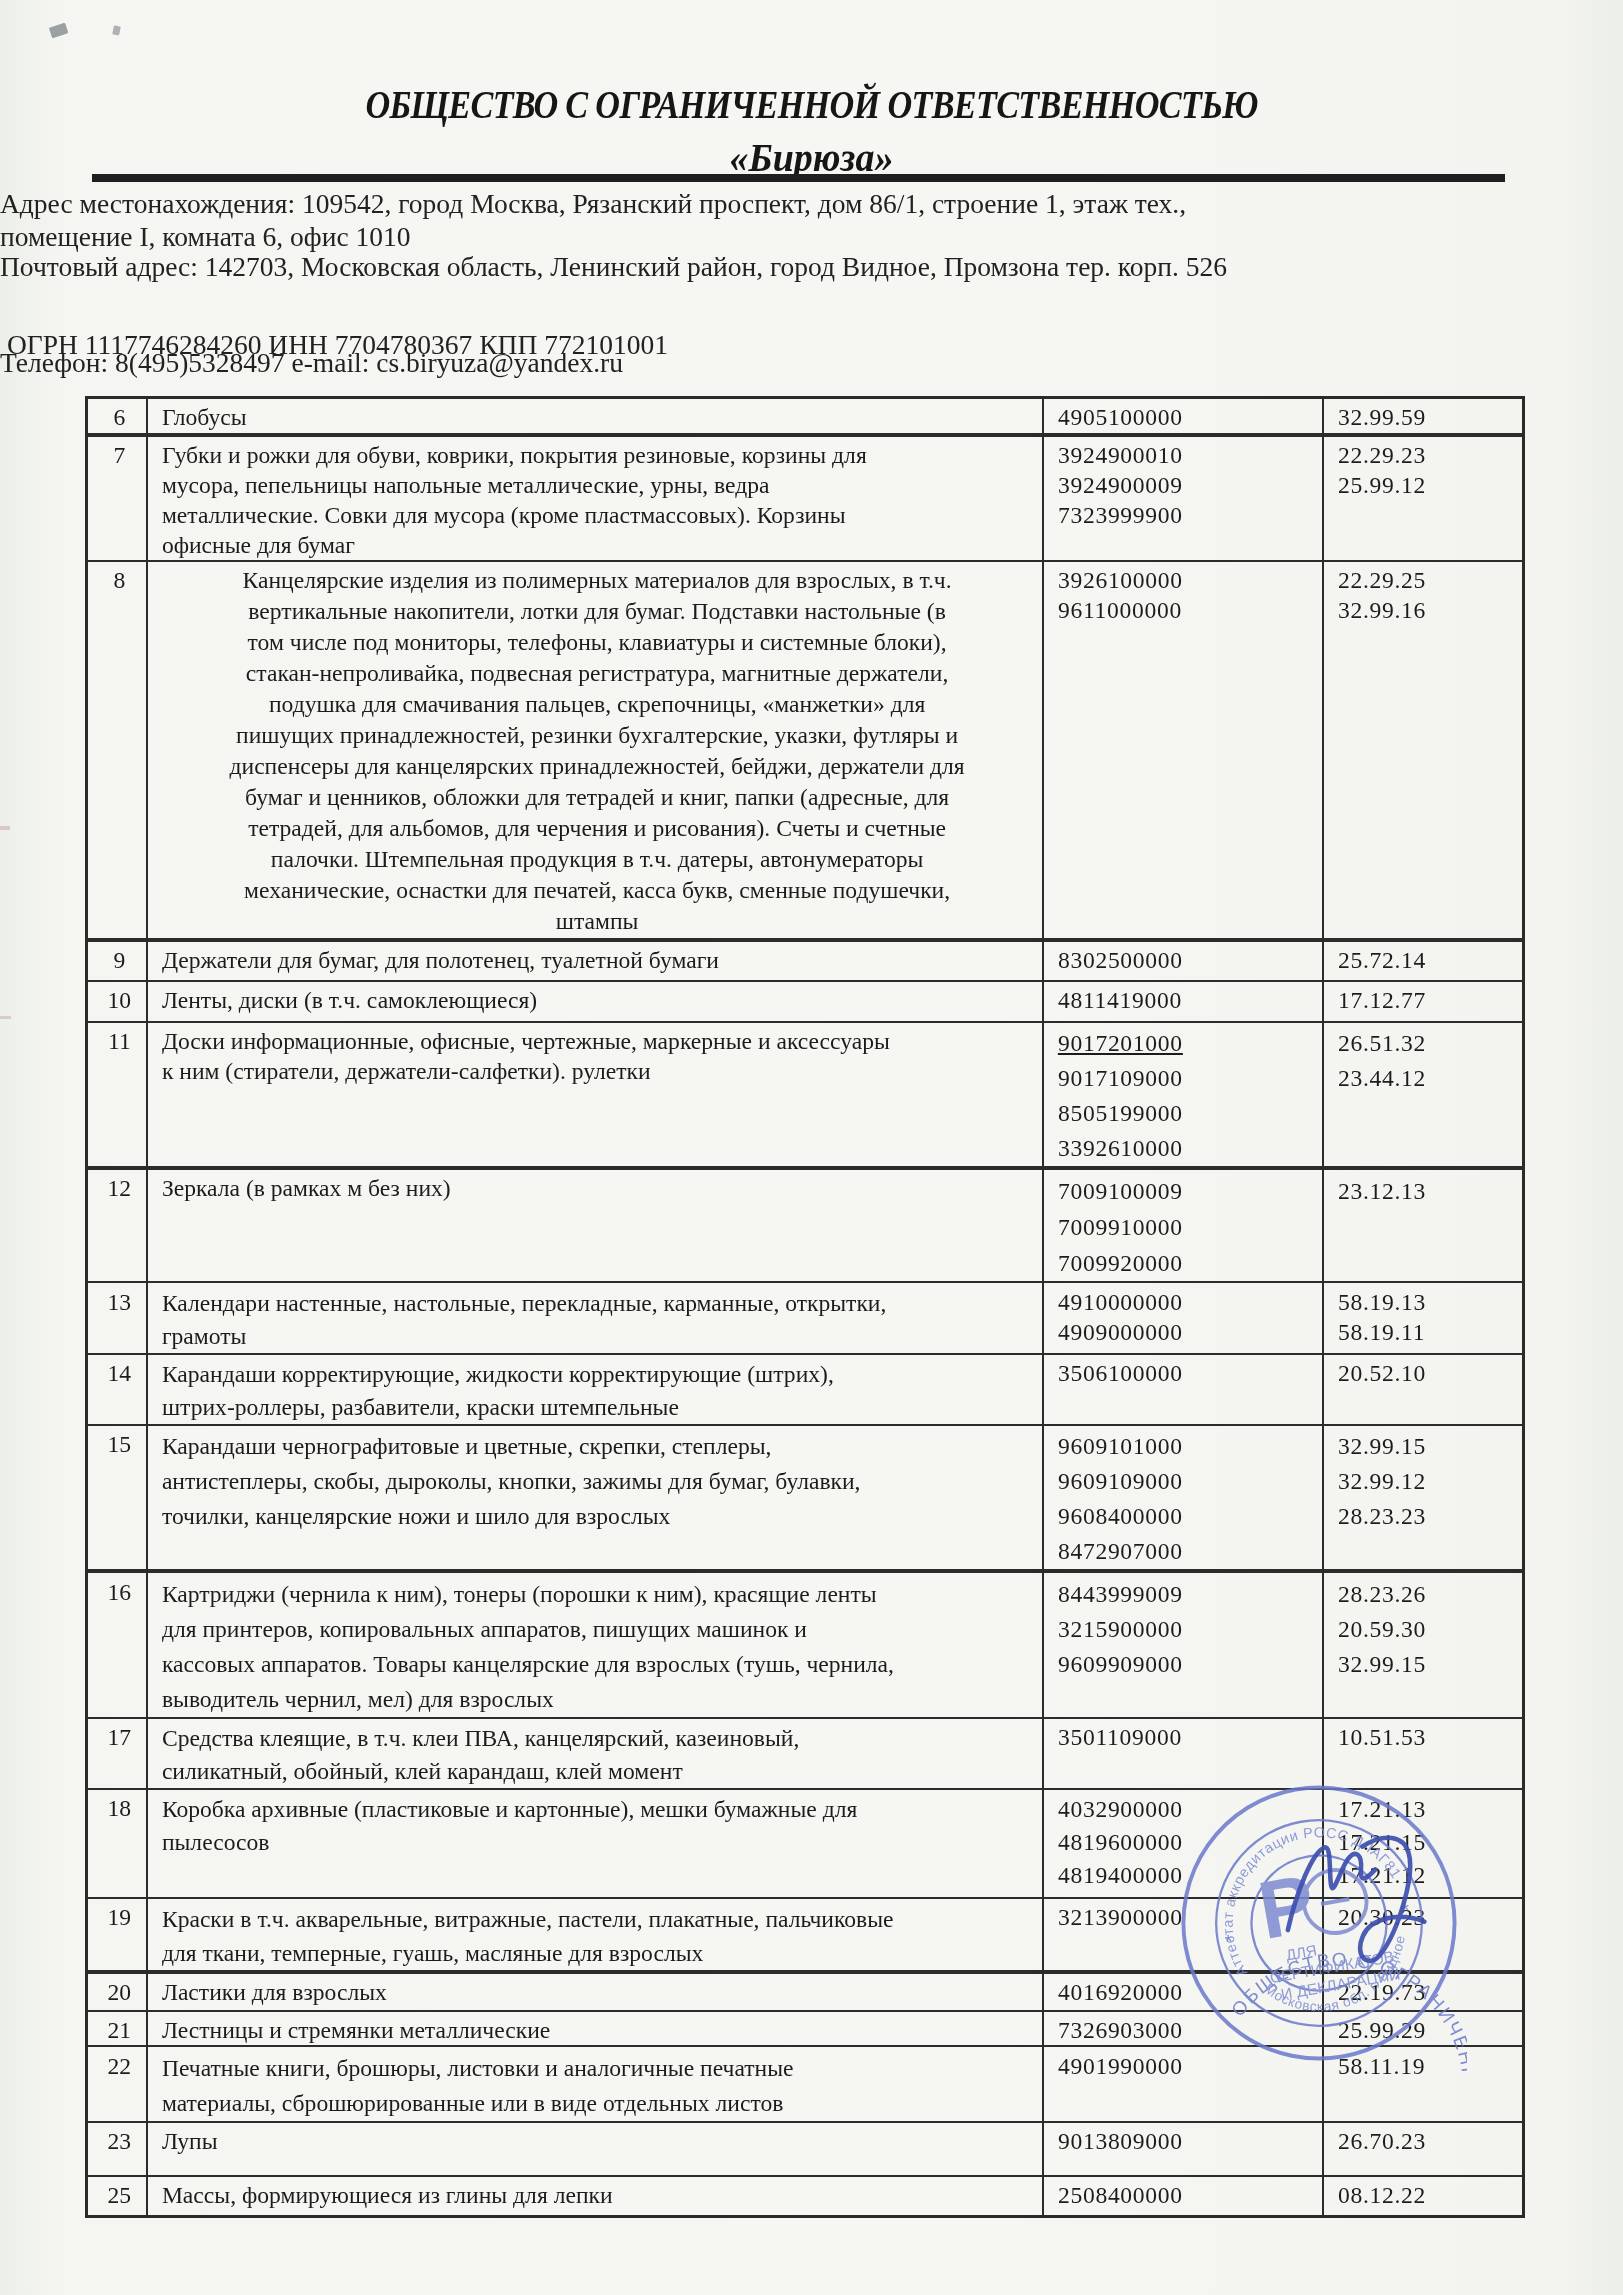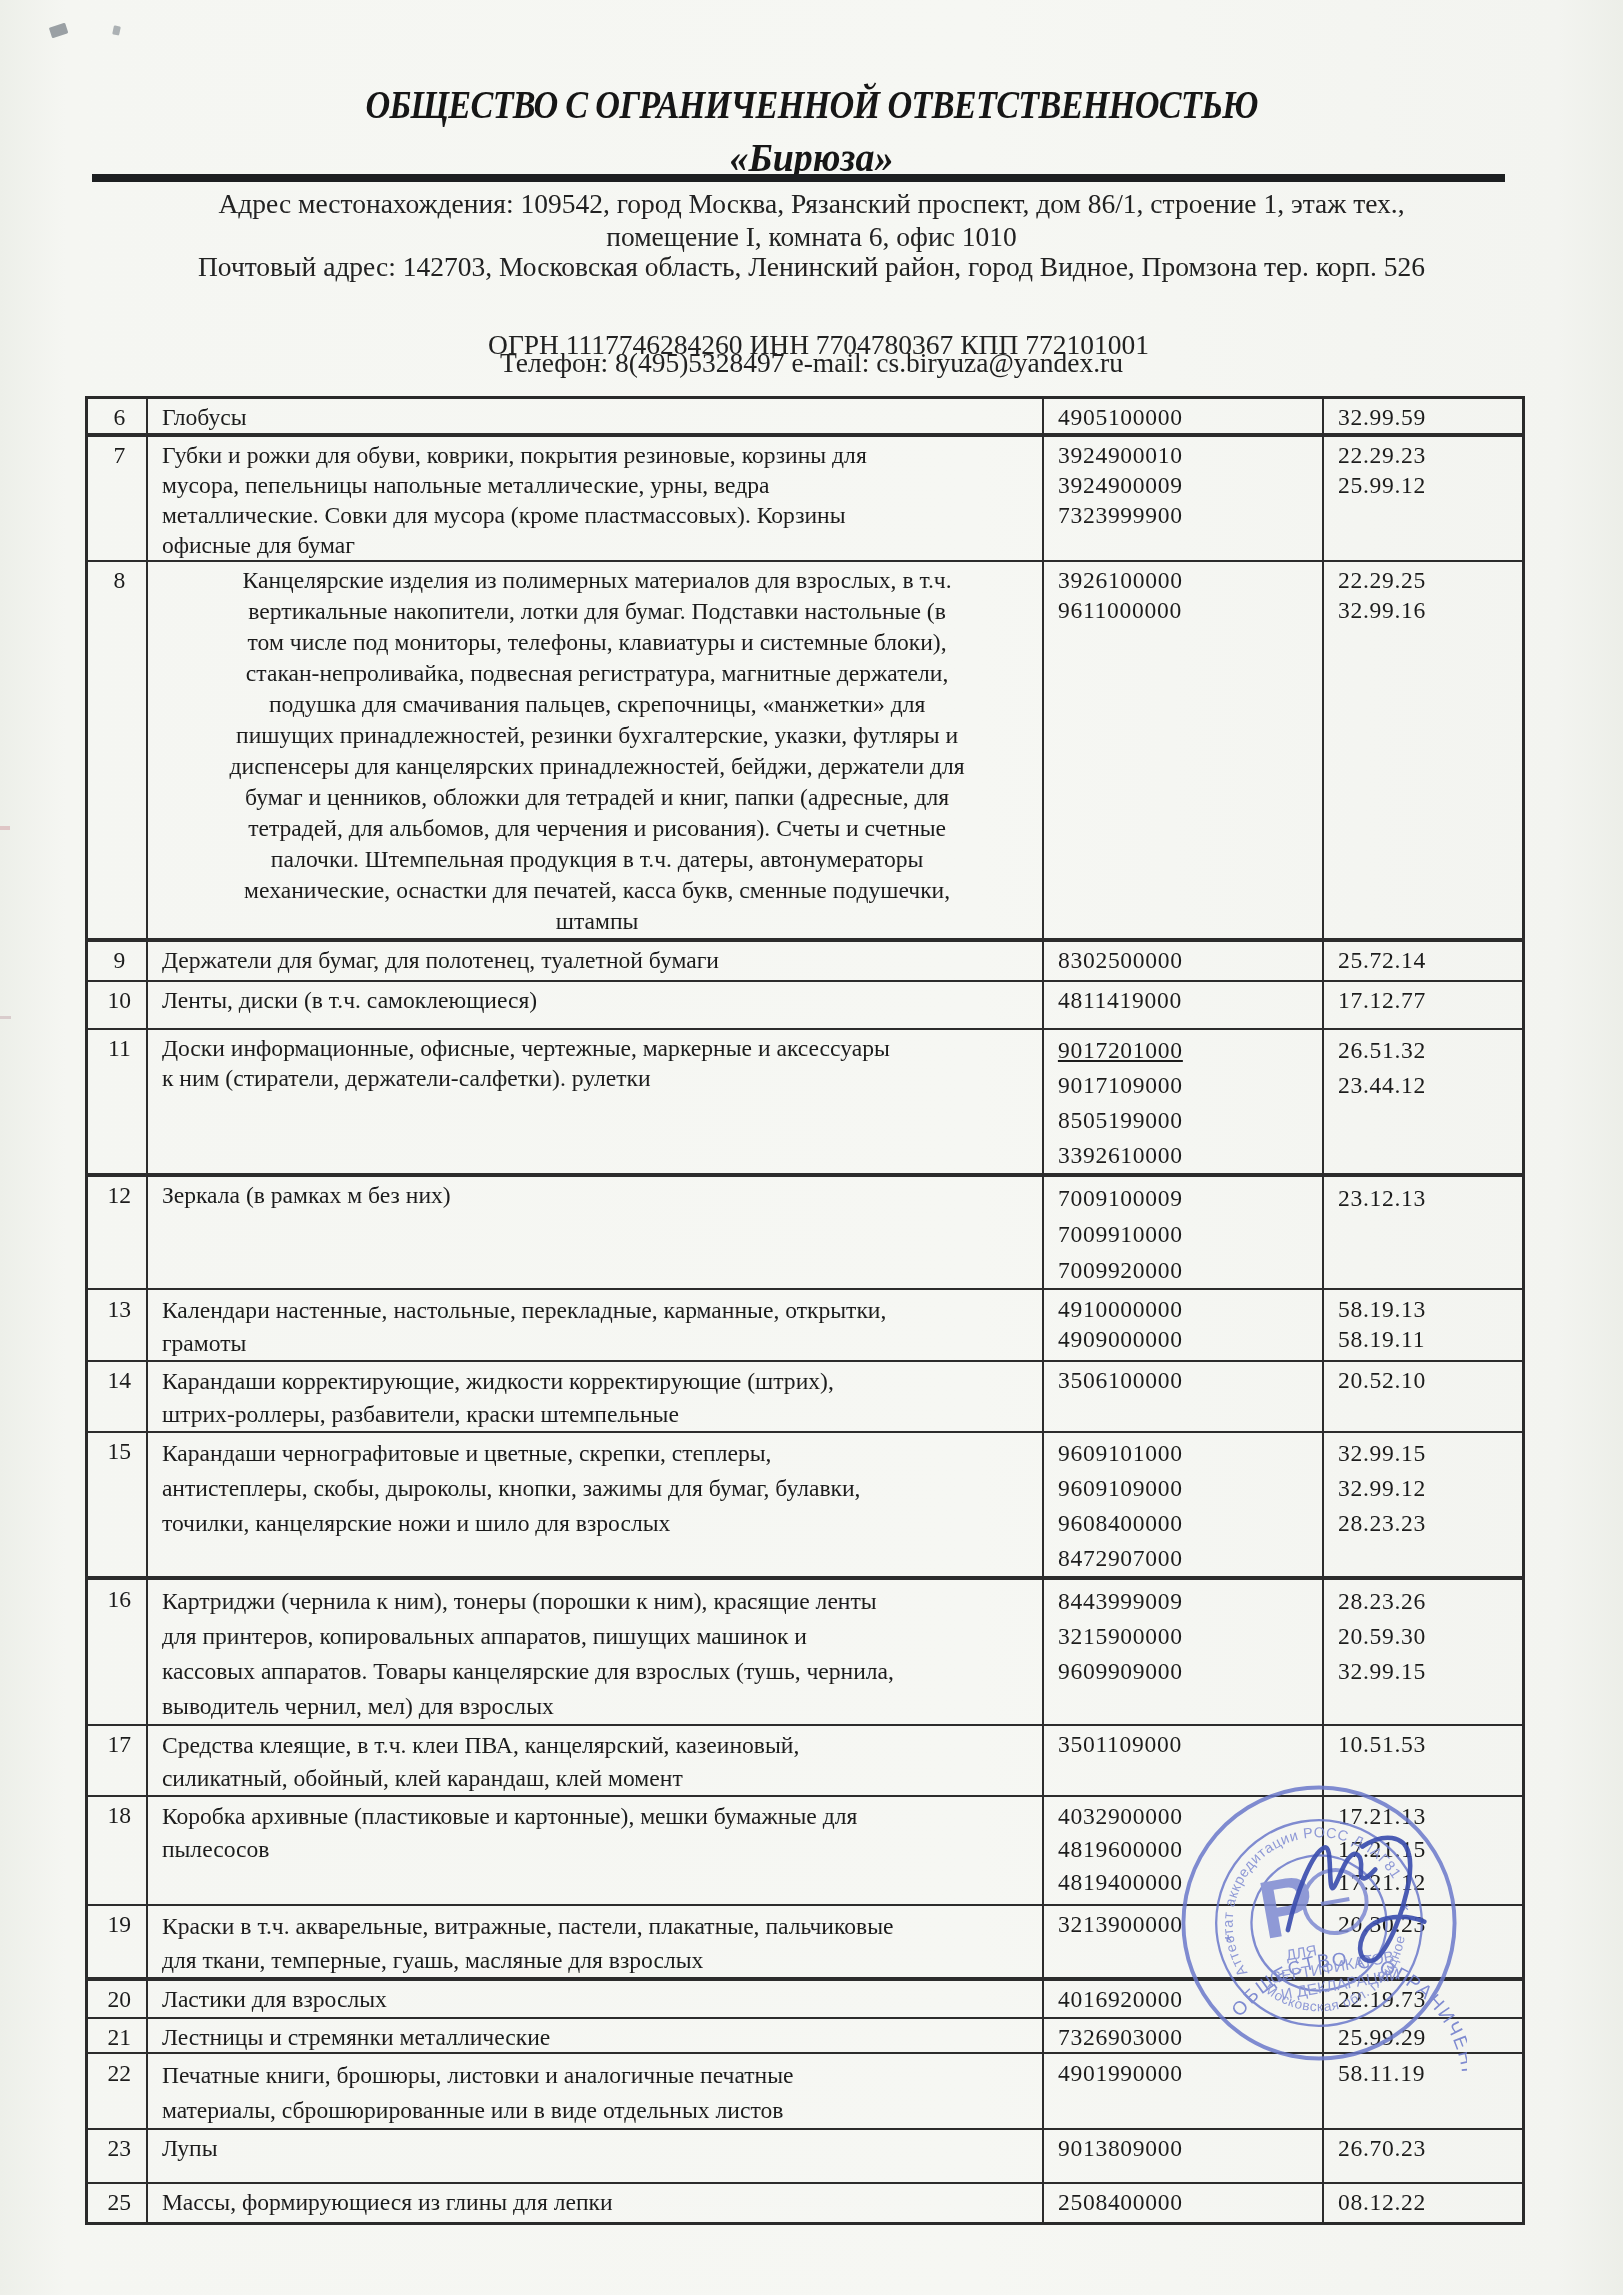--- a/index.html
+++ b/index.html
@@ -14,21 +14,21 @@
     position:absolute;top:84px;left:0;width:100%;text-align:center;
     font-size:36px;font-weight:bold;font-style:italic;letter-spacing:-0.7px;
     transform:scale(0.95,1.12);color:#161616;
   }
   .org-name{
     position:absolute;top:135px;left:0;width:100%;text-align:center;
     font-size:38px;font-weight:bold;font-style:italic;color:#161616;
     transform:scaleY(1.08);
   }
   .head-rule{position:absolute;top:174px;left:92px;width:1413px;height:7.9px;background:#1d1f21;}
-  .addr{position:absolute;left:0;width:100%;text-align:center;font-size:27.5px;line-height:31px;color:#222;}
+  .addr{position:absolute;left:0;width:100%;text-align:left;font-size:27.5px;line-height:31px;color:#222;}
   .addr1{top:188px;}
   .addr2{top:221px;}
   .postal{top:251px;}
   .ogrn{top:329px;padding-left:7px;}
   .phone{top:347px;}
   table.goods{
     position:absolute;top:396px;left:85px;width:1437px;
     border-collapse:collapse;table-layout:fixed;
     border:3.3px solid #2a2a2a;
   }
@@ -125,21 +125,21 @@
         <tr class="thick-top" style="height: 41px;">
           <td class="col-num">9</td>
           <td class="col-desc">Держатели для бумаг, для полотенец, туалетной бумаги</td>
           <td class="col-code">
             <div>8302500000</div>
           </td>
           <td class="col-class">
             <div>25.72.14</div>
           </td>
         </tr>
-        <tr style="height: 48px;">
+        <tr style="height: 41px;">
           <td class="col-num">10</td>
           <td class="col-desc">Ленты, диски (в т.ч. самоклеющиеся)</td>
           <td class="col-code">
             <div>4811419000</div>
           </td>
           <td class="col-class">
             <div>17.12.77</div>
           </td>
         </tr>
         <tr style="height: 115px; padding-left: 24px;">

